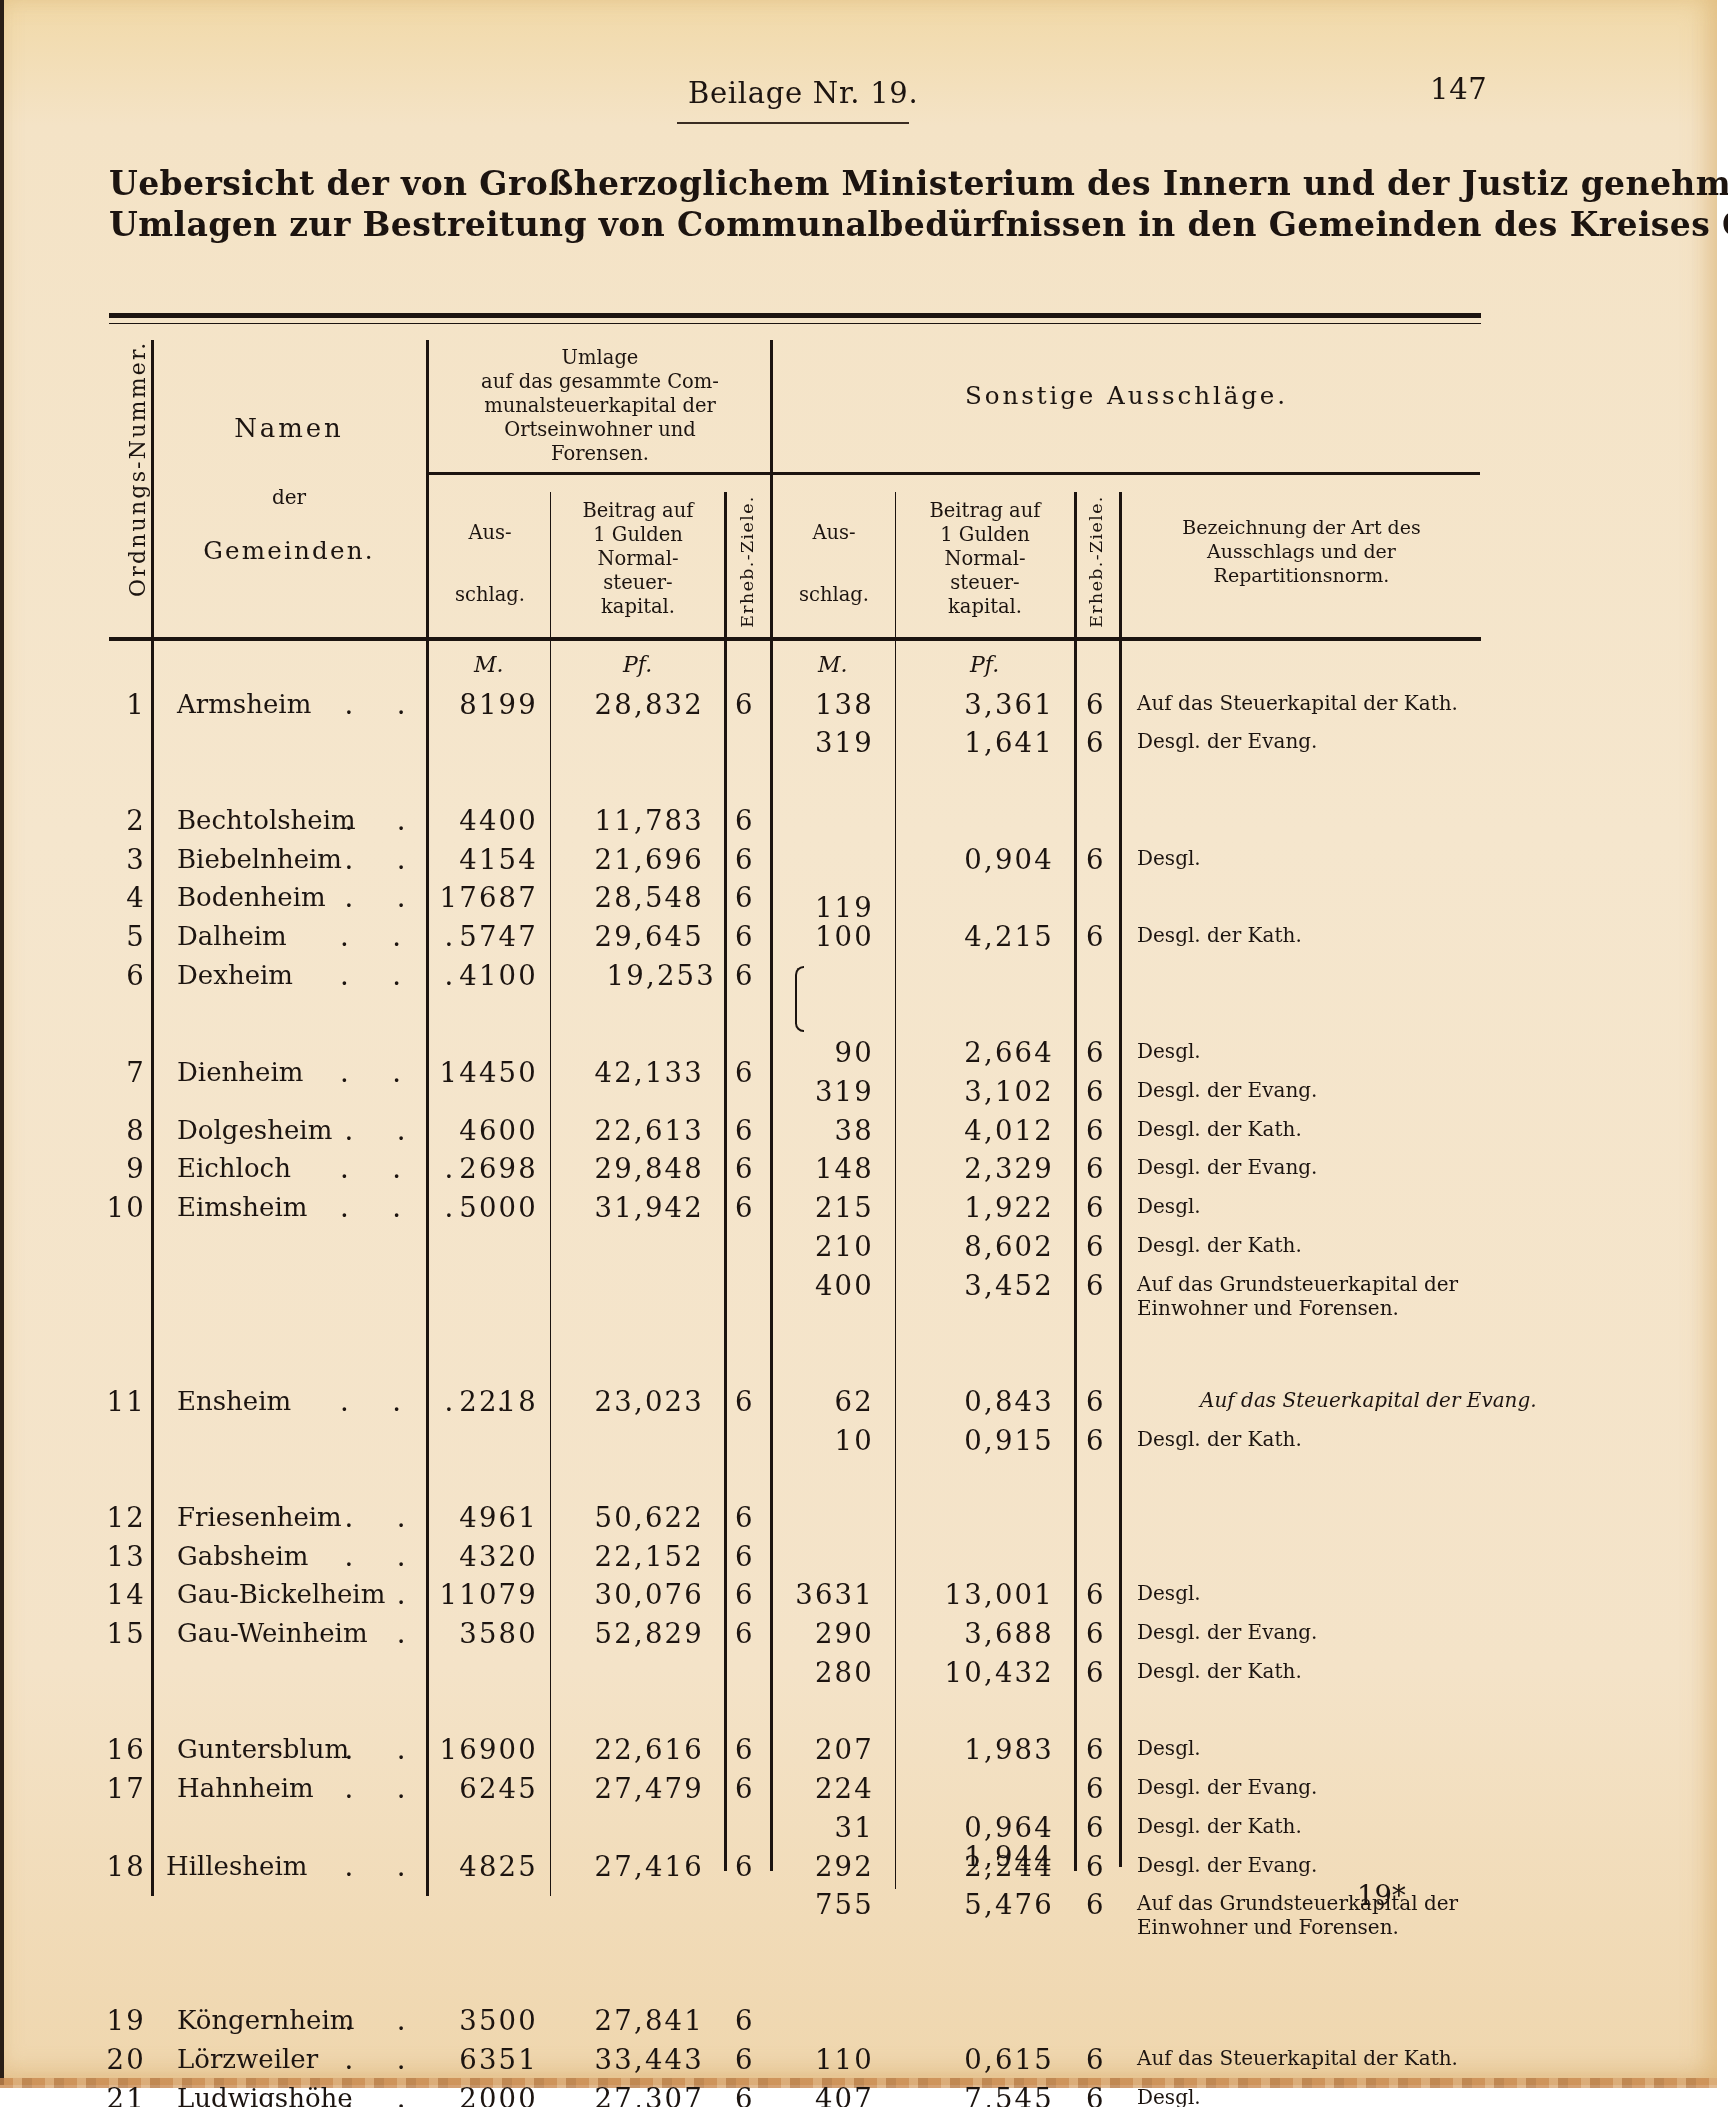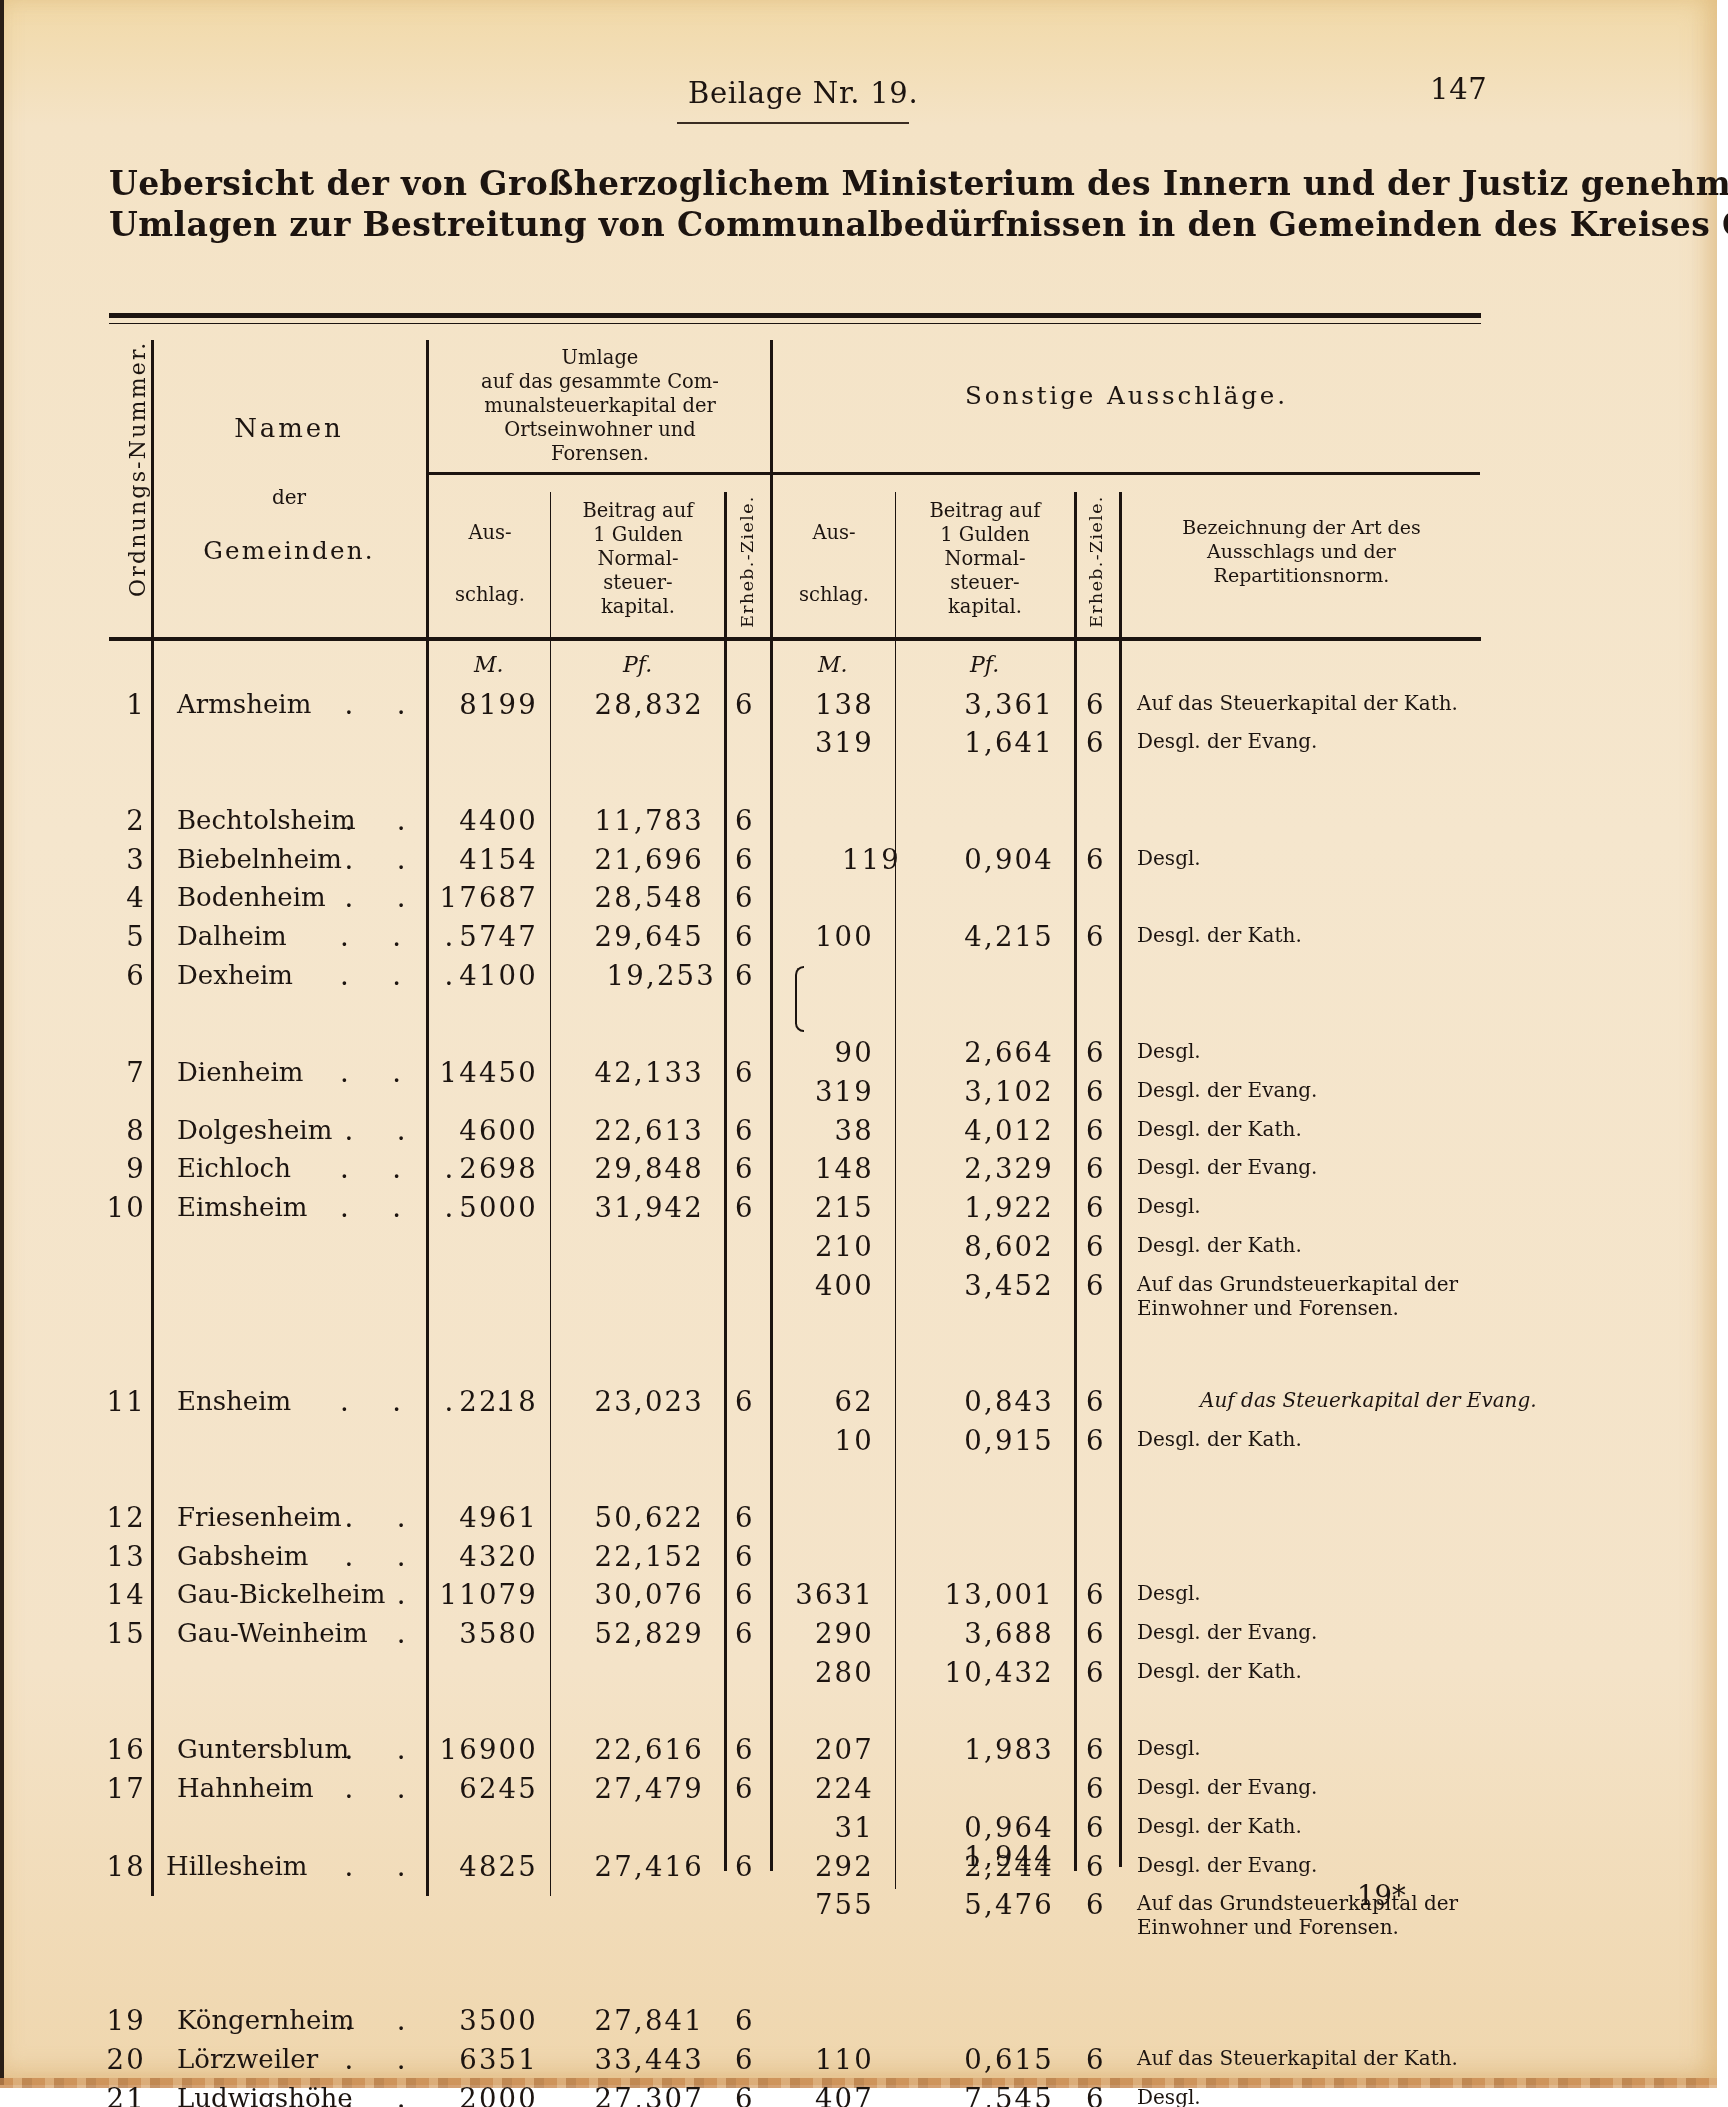--- a/index.html
+++ b/index.html
@@ -141,21 +141,21 @@
       <div class="cell dots" style="left: 340px; top: 804px; width: 83px; text-align: right;">. .</div>
       <div class="cell num-r" style="left: 429px; top: 804px; width: 109px;">4400</div>
       <div class="cell num-r" style="left: 552px; top: 804px; width: 152px;">11,783</div>
       <div class="cell " style="left: 735px; top: 804px; width: 29px;">6</div>
       <div class="cell num-r" style="left: 101px; top: 843px; width: 45px;">3</div>
       <div class="cell name" style="left: 177px; top: 843px; width: 195px;">Biebelnheim</div>
       <div class="cell dots" style="left: 340px; top: 843px; width: 83px; text-align: right;">. .</div>
       <div class="cell num-r" style="left: 429px; top: 843px; width: 109px;">4154</div>
       <div class="cell num-r" style="left: 552px; top: 843px; width: 152px;">21,696</div>
       <div class="cell " style="left: 735px; top: 843px; width: 29px;">6</div>
-      <div class="cell num-r" style="left: 773px; top: 843px; width: 101px; padding-left: 27px;">119</div>
+      <div class="cell num-r" style="left: 773px; top: 891px; width: 101px;">119</div>
       <div class="cell num-r" style="left: 896px; top: 843px; width: 158px;">0,904</div>
       <div class="cell " style="left: 1086px; top: 843px; width: 29px;">6</div>
       <div class="cell desc" style="left: 1137px; top: 843px; width: 340px; padding-top: 2.9px;">Desgl.</div>
       <div class="cell num-r" style="left: 101px; top: 881px; width: 45px;">4</div>
       <div class="cell name" style="left: 177px; top: 881px; width: 195px;">Bodenheim</div>
       <div class="cell dots" style="left: 340px; top: 881px; width: 83px; text-align: right;">. .</div>
       <div class="cell num-r" style="left: 429px; top: 881px; width: 109px;">17687</div>
       <div class="cell num-r" style="left: 552px; top: 881px; width: 152px;">28,548</div>
       <div class="cell " style="left: 735px; top: 881px; width: 29px;">6</div>
       <div class="cell num-r" style="left: 101px; top: 920px; width: 45px;">5</div>

